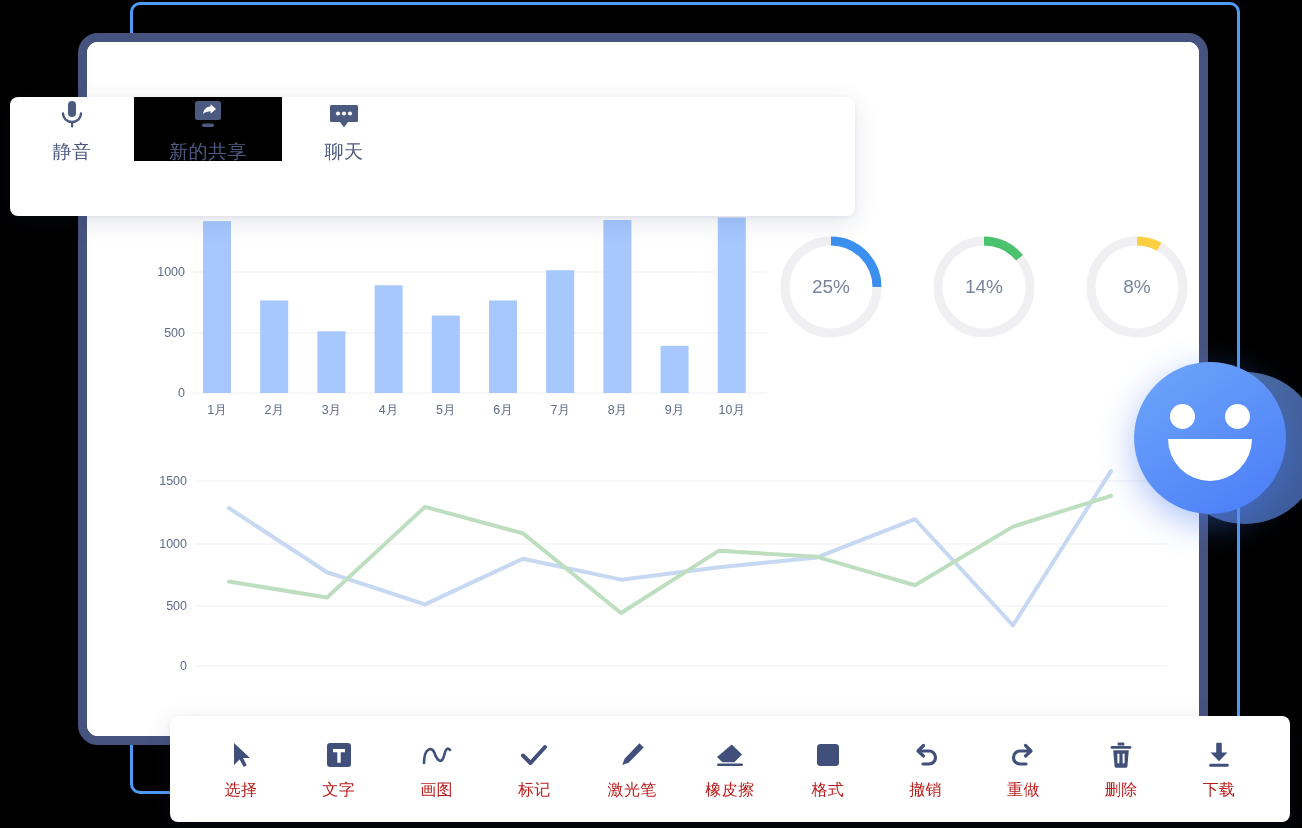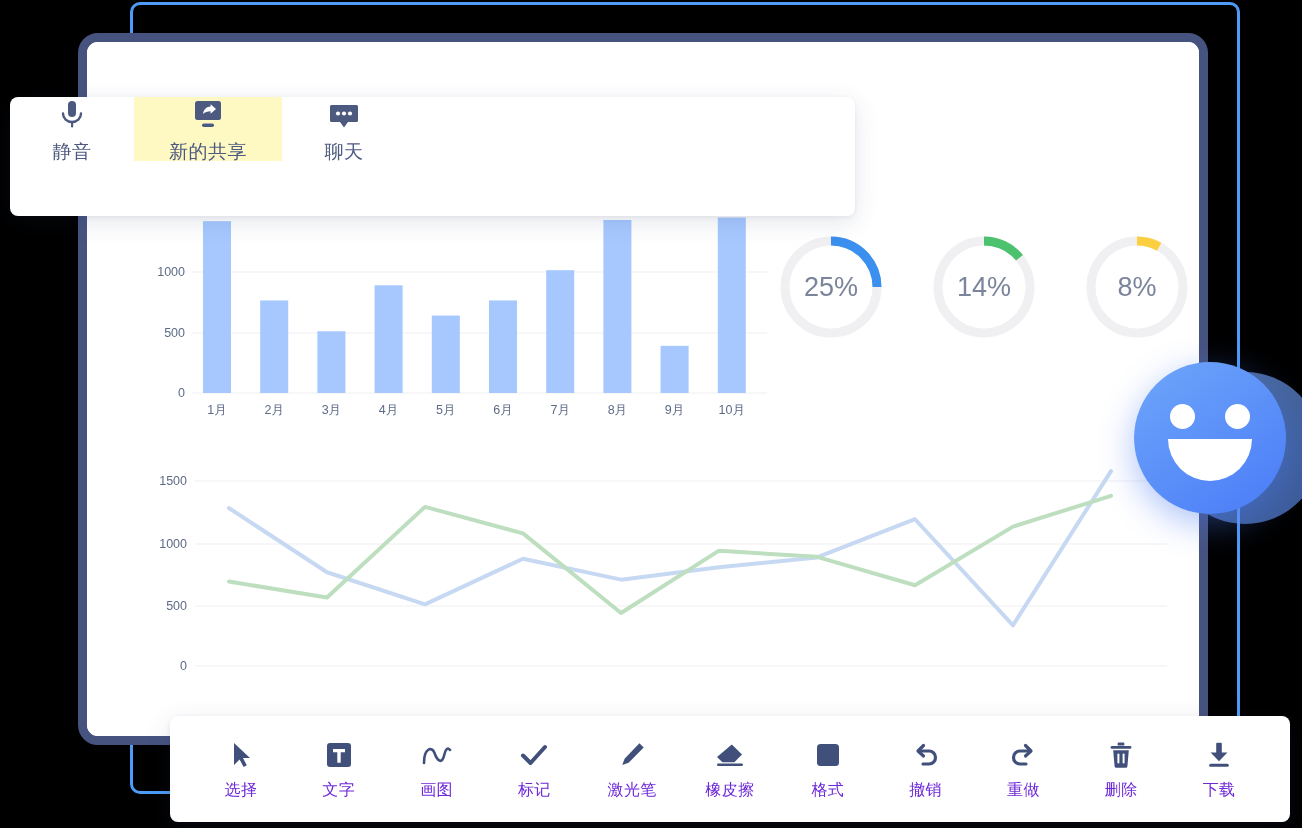--- a/index.html
+++ b/index.html
@@ -32,30 +32,30 @@
     background:#ffffff;border-radius:8px;z-index:20;
     box-shadow:0 6px 24px rgba(40,55,100,.13), 0 1px 4px rgba(40,55,100,.07);
     display:flex;align-items:flex-start;overflow:hidden;
   }
   .meet-item{
     display:flex;flex-direction:column;align-items:center;justify-content:center;
     gap:11px;cursor:pointer;padding:0 10px;
   }
   .meet-item .ico{height:34px;display:flex;align-items:flex-end;justify-content:center;}
   .meet-item .lbl{font-size:19px;color:#4D5A80;letter-spacing:.5px;line-height:1;}
-  .meet-item.active{background:#fef9c3;}
+  .meet-item.active{background:#000000;}
 
   
   .bar-chart{position:absolute;left:60px;top:120px;width:640px;height:270px;z-index:8;}
   .donuts{position:absolute;left:690px;top:170px;width:410px;height:150px;
           display:flex;gap:45px;align-items:center;z-index:8;}
   .donut{position:relative;width:108px;height:108px;}
   .donut .pct{
     position:absolute;inset:0;display:flex;align-items:center;justify-content:center;
-    font-size:27px;color:#7A849B;
+    font-size:19px;color:#7A849B;
   }
 
   
   .line-chart{position:absolute;left:60px;top:379px;width:1050px;height:250px;z-index:8;}
 
   
   .axtxt{font-size:12.5px;fill:#5E6B88;font-family:"Liberation Sans",sans-serif;}
 
   
   .avatar-wrap{position:absolute;left:1134px;top:362px;width:175px;height:175px;z-index:30;}
@@ -82,21 +82,21 @@
     background:#ffffff;border-radius:8px;z-index:40;
     box-shadow:0 8px 26px rgba(40,55,100,.15), 0 1px 4px rgba(40,55,100,.08);
     display:flex;align-items:center;justify-content:space-around;padding:0 22px;
     box-sizing:border-box;
   }
   .annot-item{
     display:flex;flex-direction:column;align-items:center;justify-content:center;gap:12px;
     cursor:pointer;min-width:68px;
   }
   .annot-item .ico{height:30px;display:flex;align-items:center;justify-content:center;}
-  .annot-item .lbl{font-size:16px;color:#6d28d9;line-height:1;letter-spacing:.4px;}
+  .annot-item .lbl{font-size:16px;color:#b91c1c;line-height:1;letter-spacing:.4px;}
 </style>
 </head>
 <body>
 
 <div class="accent-frame"></div>
 
 <div class="device-frame">
   <div class="device-screen">
 
     <div class="bar-chart">

